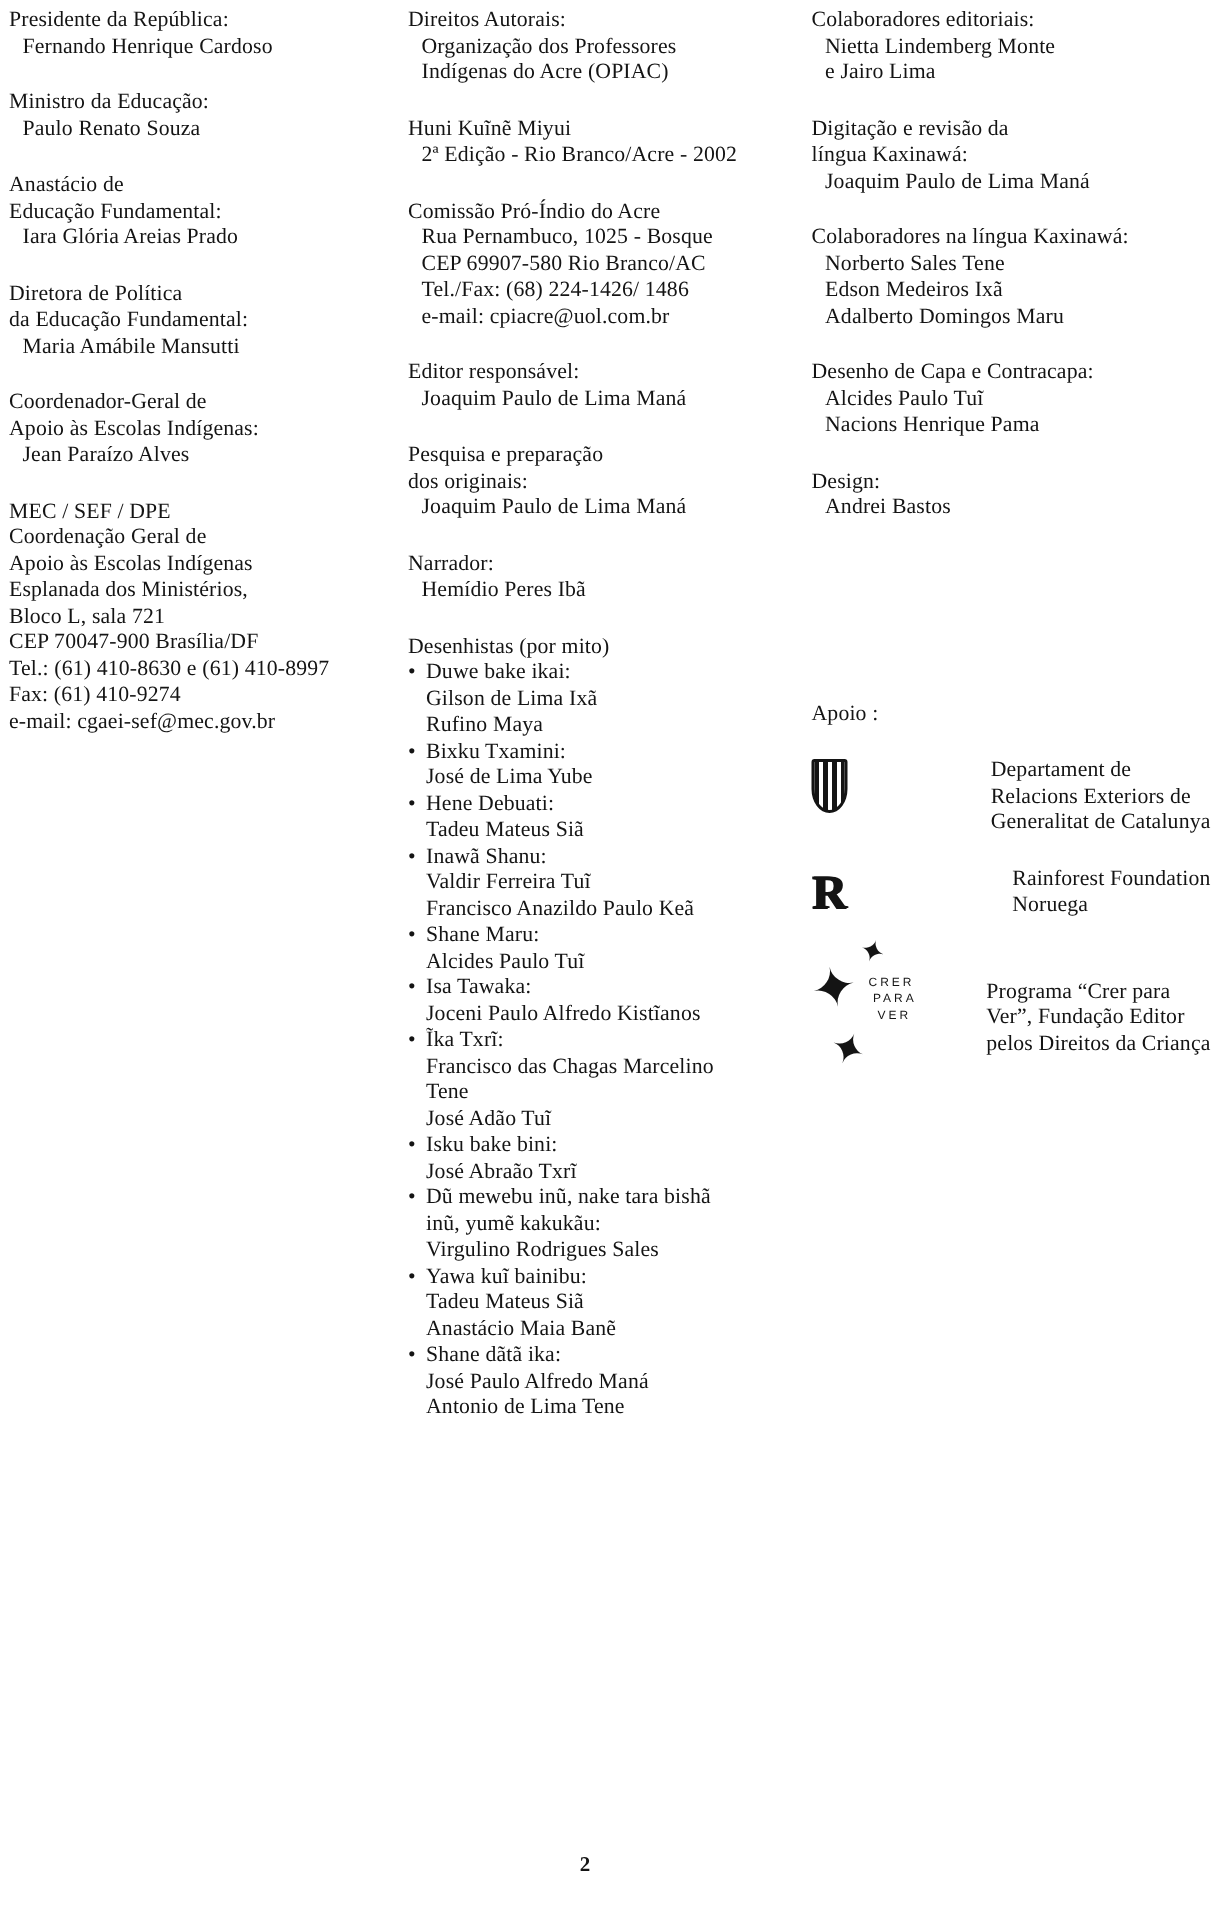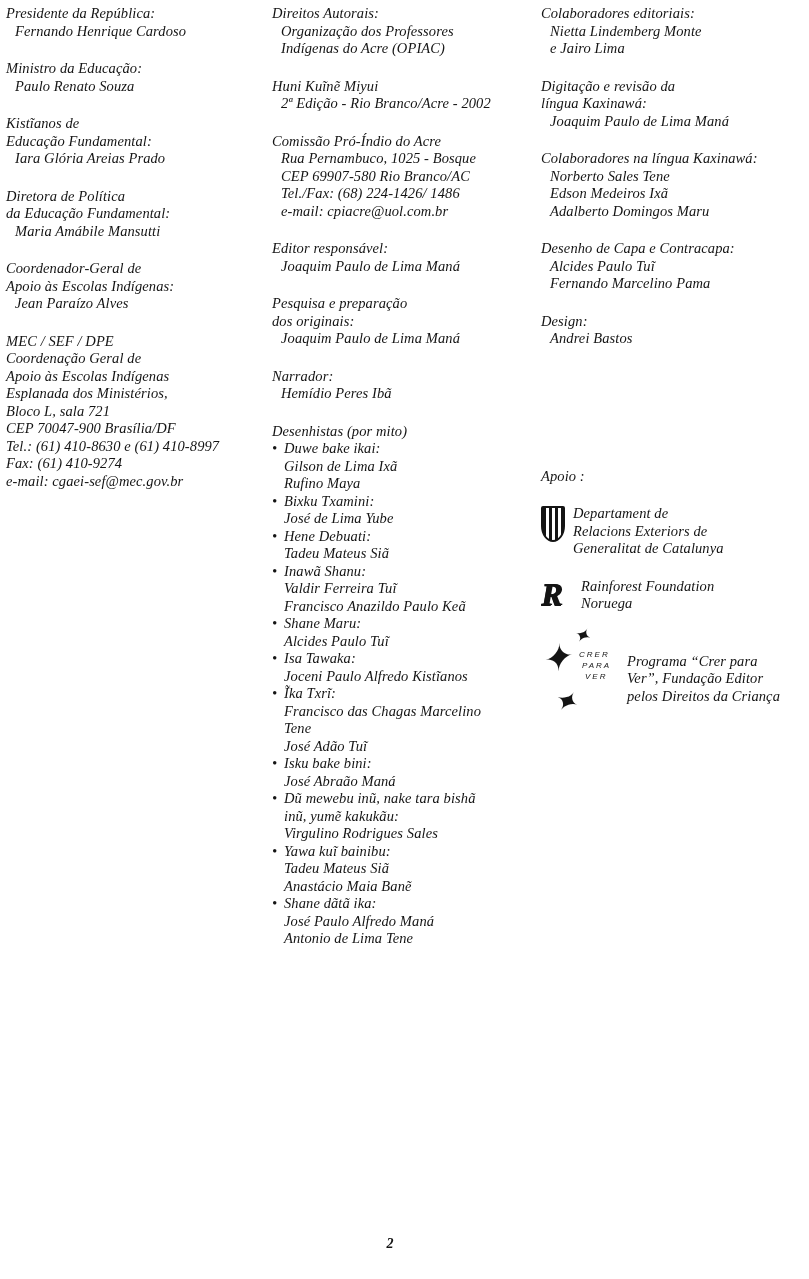--- a/index.html
+++ b/index.html
@@ -4,37 +4,37 @@
 <style>
   :root { --ink: #141414; --paper: #ffffff; }
   * { box-sizing: border-box; }
   html, body { margin: 0; padding: 0; }
   body {
     width: 809px; height: 1279px;
     background: var(--paper);
     color: var(--ink);
     font-family: "Liberation Serif", "DejaVu Serif", serif;
   }
-  .page { position: relative; width: 809px; height: 1279px; overflow: hidden; background: var(--paper); font-style: italic; }
+  .page { position: relative; width: 809px; height: 1279px; overflow: hidden; background: var(--paper); }
   .col { position: absolute; top: 5px; font-size: 14.5px; }
   #col-left  { left: 6px;   width: 262px; }
   #col-mid   { left: 272px; width: 266px; }
   #col-right { left: 541px; width: 266px; }
 
   .block { margin-bottom: 20px; }
   .sp-xl { margin-top: 120px; }
   .sp-lg { margin-top: 18px; }
 
   .line { position: relative; line-height: 17.5px; white-space: nowrap; letter-spacing: 0.1px; }
   .ind1 { padding-left: 9px; }
   .ind2 { padding-left: 12px; }
   .bullet { padding-left: 12px; }
   .bullet::before { content: "\2022"; position: absolute; left: 0; top: 0; }
 
-  .icon-block { display: flex; align-items: flex-start; }
+  .icon-block { display: flex; align-items: flex-start; justify-content: space-between; }
   .icon { flex: none; display: block; }
 
   .cat-shield {
     width: 24px; height: 36px;
     margin-right: 8px; margin-top: 1px;
     border: 2px solid var(--ink);
     border-radius: 2px 2px 12px 12px / 2px 2px 16px 16px;
     background: repeating-linear-gradient(90deg, var(--ink) 0 3px, var(--paper) 3px 6px);
   }
 
@@ -72,21 +72,21 @@
   <div class="col" id="col-left">
       <div class="block">
         <div class="line">Presidente da República:</div>
         <div class="line ind1">Fernando Henrique Cardoso</div>
       </div>
       <div class="block">
         <div class="line">Ministro da Educação:</div>
         <div class="line ind1">Paulo Renato Souza</div>
       </div>
       <div class="block">
-        <div class="line">Kistĩanos de</div>
+        <div class="line">Anastácio de</div>
         <div class="line">Educação Fundamental:</div>
         <div class="line ind1">Iara Glória Areias Prado</div>
       </div>
       <div class="block">
         <div class="line">Diretora de Política</div>
         <div class="line">da Educação Fundamental:</div>
         <div class="line ind1">Maria Amábile Mansutti</div>
       </div>
       <div class="block">
         <div class="line">Coordenador-Geral de</div>
@@ -149,21 +149,21 @@
         <div class="line ind2">Francisco Anazildo Paulo Keã</div>
         <div class="line bullet">Shane Maru:</div>
         <div class="line ind2">Alcides Paulo Tuĩ</div>
         <div class="line bullet">Isa Tawaka:</div>
         <div class="line ind2">Joceni Paulo Alfredo Kistĩanos</div>
         <div class="line bullet">Ĩka Txrĩ:</div>
         <div class="line ind2">Francisco das Chagas Marcelino</div>
         <div class="line ind2">Tene</div>
         <div class="line ind2">José Adão Tuĩ</div>
         <div class="line bullet">Isku bake bini:</div>
-        <div class="line ind2">José Abraão Maná</div>
+        <div class="line ind2">José Abraão Txrĩ</div>
         <div class="line bullet">Dũ mewebu inũ, nake tara bishã</div>
         <div class="line ind2">inũ, yumẽ kakukãu:</div>
         <div class="line ind2">Virgulino Rodrigues Sales</div>
         <div class="line bullet">Yawa kuĩ bainibu:</div>
         <div class="line ind2">Tadeu Mateus Siã</div>
         <div class="line ind2">Anastácio Maia Banẽ</div>
         <div class="line bullet">Shane dãtã ika:</div>
         <div class="line ind2">José Paulo Alfredo Maná</div>
         <div class="line ind2">Antonio de Lima Tene</div>
       </div>
@@ -181,21 +181,21 @@
       </div>
       <div class="block">
         <div class="line">Colaboradores na língua Kaxinawá:</div>
         <div class="line ind1">Norberto Sales Tene</div>
         <div class="line ind1">Edson Medeiros Ixã</div>
         <div class="line ind1">Adalberto Domingos Maru</div>
       </div>
       <div class="block">
         <div class="line">Desenho de Capa e Contracapa:</div>
         <div class="line ind1">Alcides Paulo Tuĩ</div>
-        <div class="line ind1">Fernando Marcelino Pama</div>
+        <div class="line ind1">Nacions Henrique Pama</div>
       </div>
       <div class="block">
         <div class="line">Design:</div>
         <div class="line ind1">Andrei Bastos</div>
       </div>
       <div class="block sp-xl">
         <div class="line">Apoio :</div>
       </div>
       <div class="block icon-block">
         <span class="icon cat-shield"></span>

